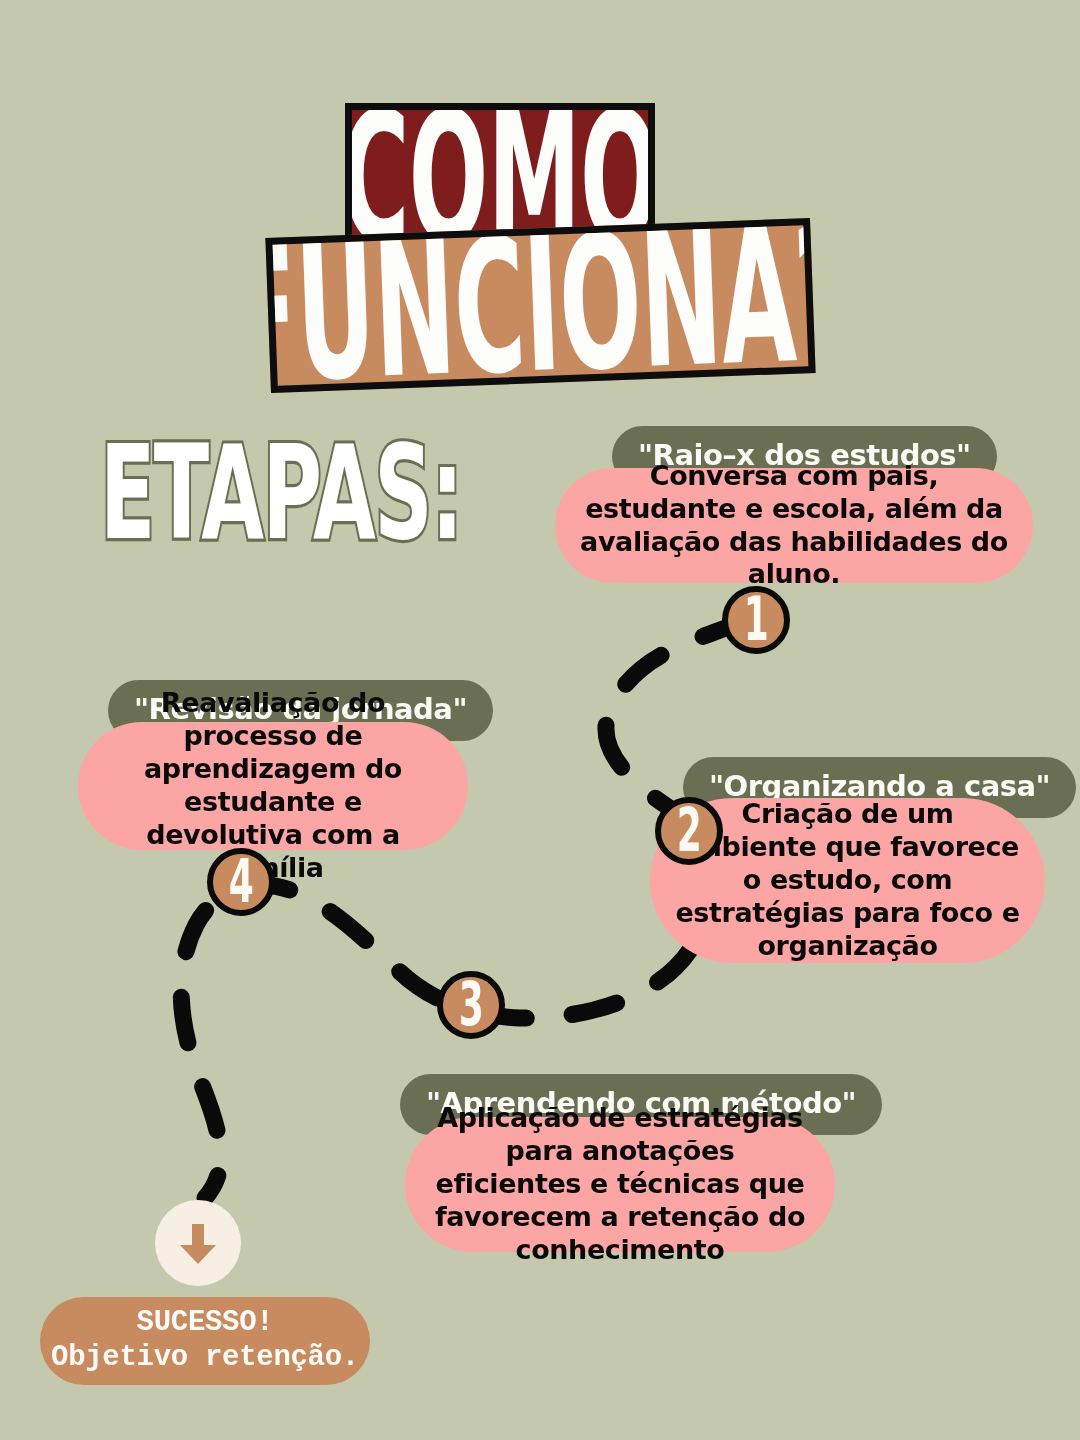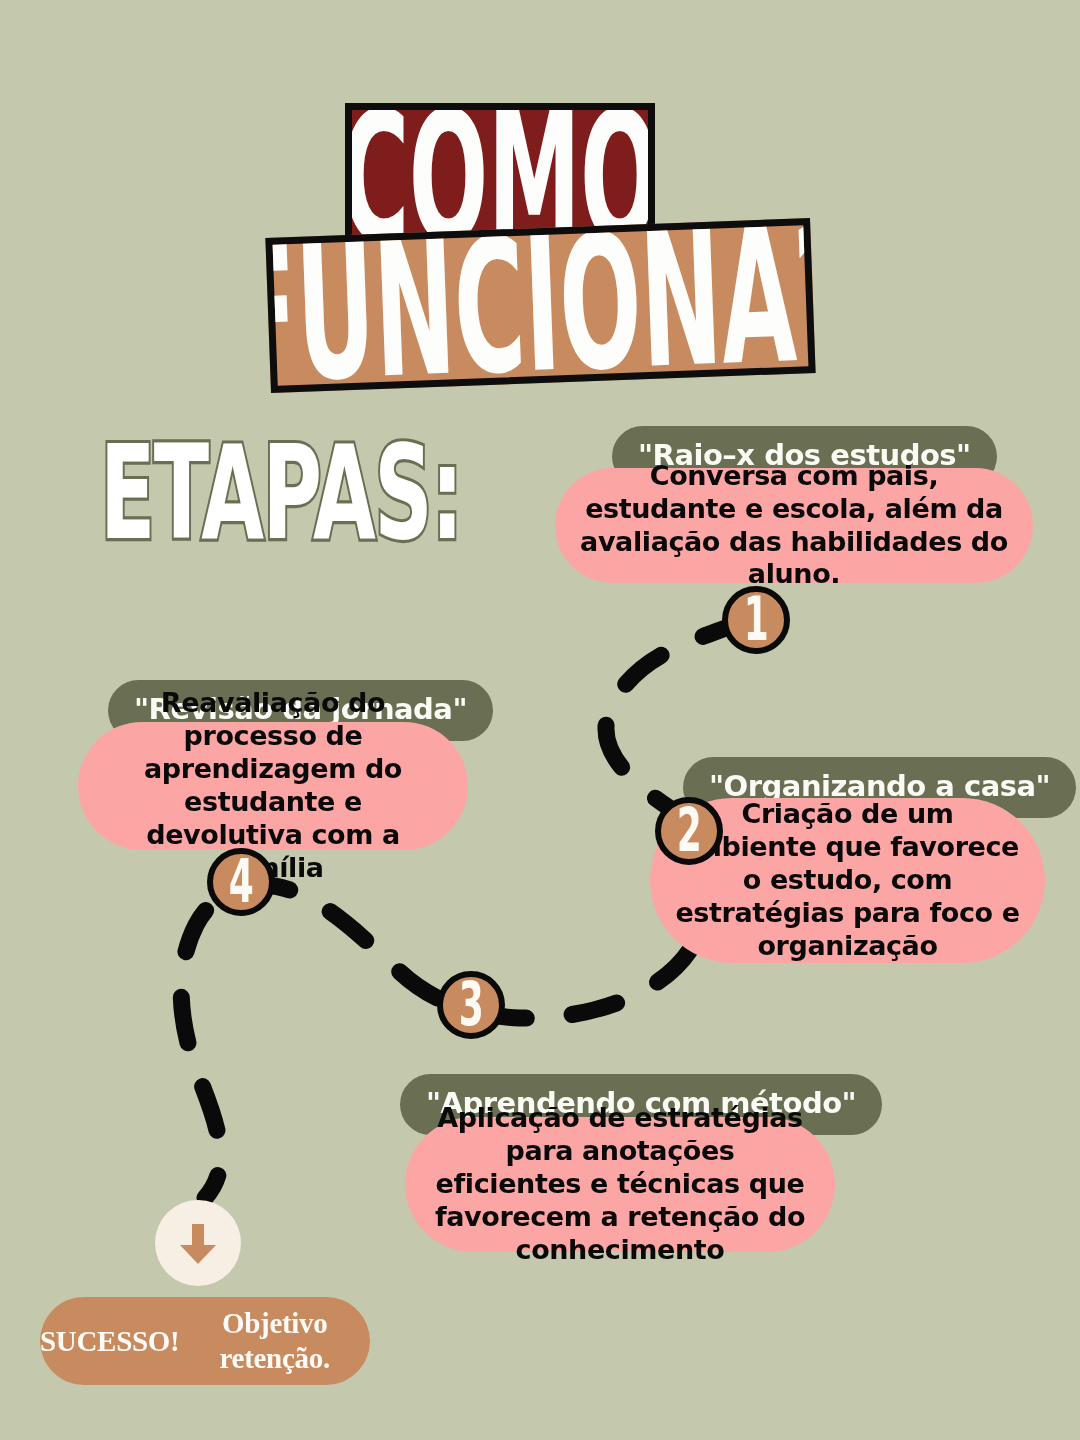--- a/index.html
+++ b/index.html
@@ -198,28 +198,28 @@
   }
   #success-pill {
     position: absolute;
     left: 40px;
     top: 1297px;
     width: 330px;
     height: 88px;
     border-radius: 999px;
     background: #c88b5f;
     color: #fdfbf7;
-    font-family: Liberation Serif, serif;
+    font-family: Liberation Mono, monospace;
     font-weight: 700;
     font-size: 29px;
     line-height: 1.2;
     letter-spacing: -0.3px;
     text-align: center;
     display: flex;
-    flex-direction: row;
+    flex-direction: column;
     align-items: center;
     justify-content: center;
     z-index: 6;
   }
 </style>
 </head>
 <body>
 
 <div id="stage">
 

